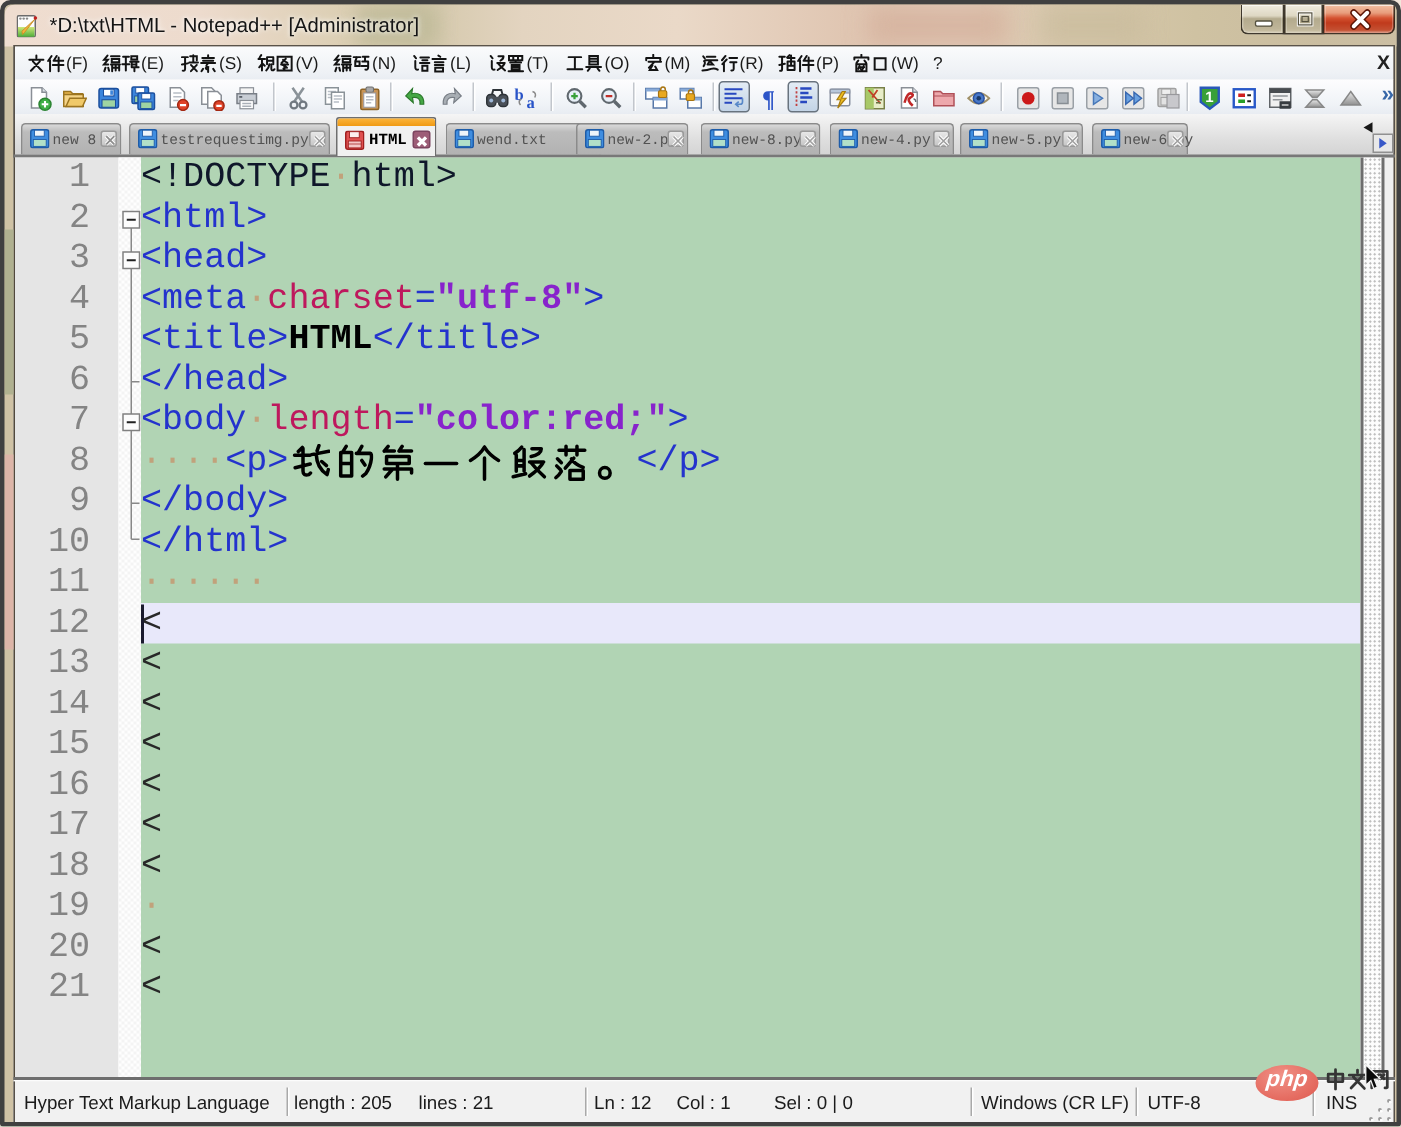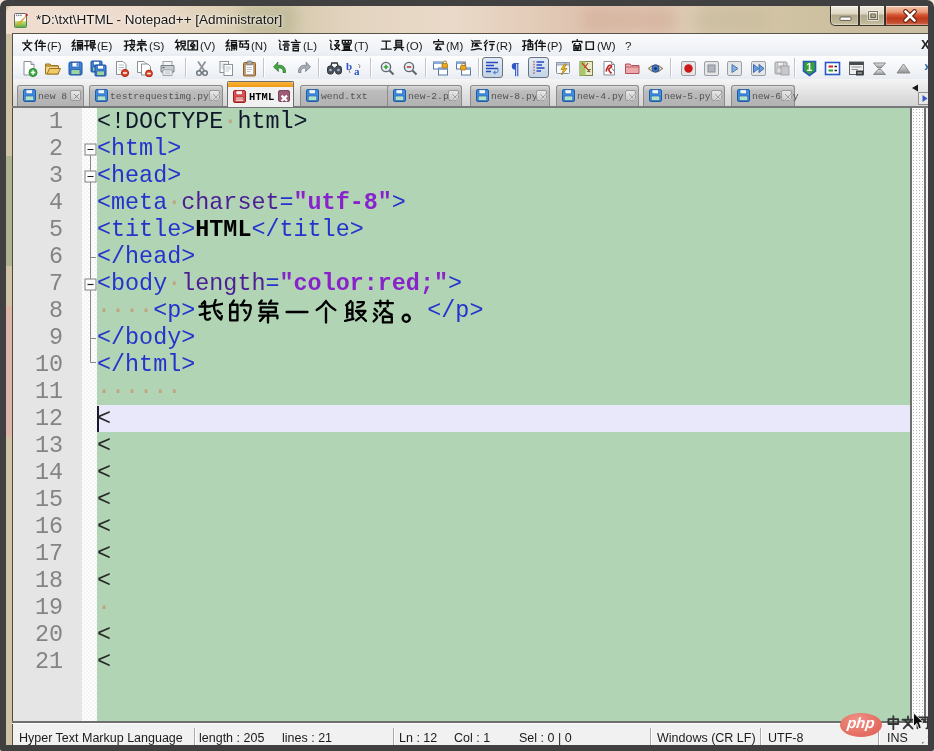--- a/index.html
+++ b/index.html
@@ -1,18 +1,18 @@
 <!DOCTYPE html>
 <html><head>
 <meta charset="utf-8">
 <style>
 *{margin:0;padding:0;box-sizing:border-box}
 html,body{width:934px;height:751px;overflow:hidden}
 body{background:#f3e6da;font-family:"Liberation Sans",sans-serif;position:relative}
-#win{position:absolute;inset:0;border-radius:7px 7px 2px 2px;background:#cfc2a5;border:6px solid #404040;overflow:hidden}
+#win{position:absolute;inset:0;border-radius:7px 7px 2px 2px;background:#cfc2a5;border:3px solid #404040;overflow:hidden}
 #tb{position:absolute;left:0;top:0;width:934px;height:28px;background:linear-gradient(90deg,#efddd0 0%,#eddbcd 14%,#dccfb4 24%,#d2c7a9 29%,#e3d4c0 37%,#ead9c8 48%,#e0c6b2 60%,#e3cdbb 68%,#d9c9ad 76%,#cfc2a2 85%,#cabda0 94%,#ccbfa3 100%);border-radius:7px 7px 0 0}
 #tb .blob1{position:absolute;left:235px;top:0;width:55px;height:28px;background:#bcb896;filter:blur(6px);opacity:.75}
 #tb .blob2{position:absolute;left:575px;top:0;width:95px;height:28px;background:#d2ab96;filter:blur(8px);opacity:.65}
 #tb .blob3{position:absolute;left:690px;top:0;width:70px;height:28px;background:#c8bb9c;filter:blur(8px);opacity:.7}
 #title{position:absolute;left:30px;top:6px;font-size:13.5px;color:#151515;text-shadow:0 0 3px rgba(255,255,255,.9),0 0 6px rgba(255,255,255,.7);white-space:pre}
 #npicon{position:absolute;left:8px;top:7px}
 
 .cap{position:absolute;top:0;height:20px;border:1px solid rgba(45,38,28,.9);border-top:none;box-shadow:inset 0 1px 0 rgba(255,255,255,.55), inset 0 0 0 1px rgba(255,255,255,.25)}
 #bmin{left:824px;width:29px;border-radius:0 0 0 5px;background:linear-gradient(#f0ecdf 0%,#ded7c3 40%,#b3aa8d 50%,#bfb599 85%,#cdc3a8 100%)}
 #bmax{left:853px;width:26px;background:linear-gradient(#f0ecdf 0%,#ded7c3 40%,#b3aa8d 50%,#bfb599 85%,#cdc3a8 100%)}
@@ -519,21 +519,21 @@
 <style>
 #edmargin{position:absolute;left:7px;top:102px;width:69px;height:613px;background:#e5e5e5}
 #ednums{position:absolute;left:7px;top:102px;width:50px;height:613px;font-family:"Liberation Mono",monospace;font-size:23.4px;color:#848484;text-align:right}
 #ednums div{height:27px;line-height:28.6px}
 #edfold{position:absolute;left:76px;top:102px;width:15px;height:613px;background:#fafafa;background-image:repeating-conic-gradient(#f4f4f4 0 25%,#fefefe 0 50%);background-size:4px 4px}
 #edtext{position:absolute;left:91px;top:102px;width:813px;height:613px;background:#b1d4b4;font-family:"Liberation Mono",monospace;font-size:23.4px;overflow:hidden}
 .ln{height:27px;line-height:28.6px;white-space:pre;position:relative}
 .ln.cur{background:#e8e8fa}
 .tg{color:#2433cd}
 .doc{color:#0f172a}
-.attr{color:#4c1d95}
+.attr{color:#be185d}
 .str{color:#8823cc;font-weight:bold}
 .txt{color:#000;font-weight:bold}
 .lt{color:#282828}
 .dot{color:rgba(203,130,88,.62)}
 .cjk{display:inline-block;width:29px;height:27px;vertical-align:top;position:relative}
 .cjk svg{position:absolute;left:2px;top:2px;width:26px;height:25px;stroke:#000;fill:none;stroke-width:2.25;stroke-linecap:round;stroke-linejoin:round}
 #caret{position:absolute;left:0px;top:298px;width:2px;height:26px;background:#1a1a2e}
 #edscroll{position:absolute;left:904px;top:102px;width:16px;height:613px;border-left:2px solid #6e6e6e;border-right:2px solid #6e6e6e;background:#fdfdfd;background-image:radial-gradient(circle,#b9b9b9 34%,rgba(255,255,255,0) 40%);background-size:3px 3px}
 #stline1{position:absolute;left:6px;top:715px;width:921px;height:2px;background:#6e6e6e}
 #stline2{position:absolute;left:6px;top:717px;width:921px;height:1px;background:#fcfcfc}

